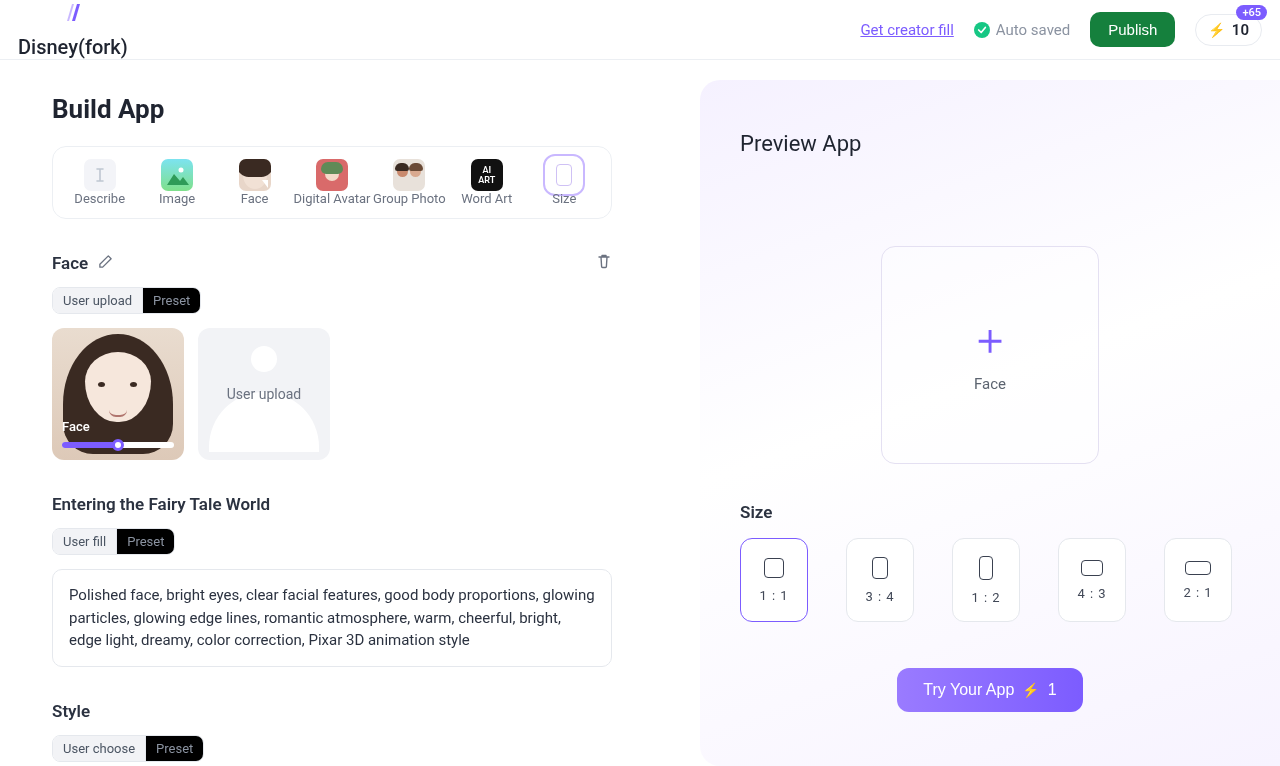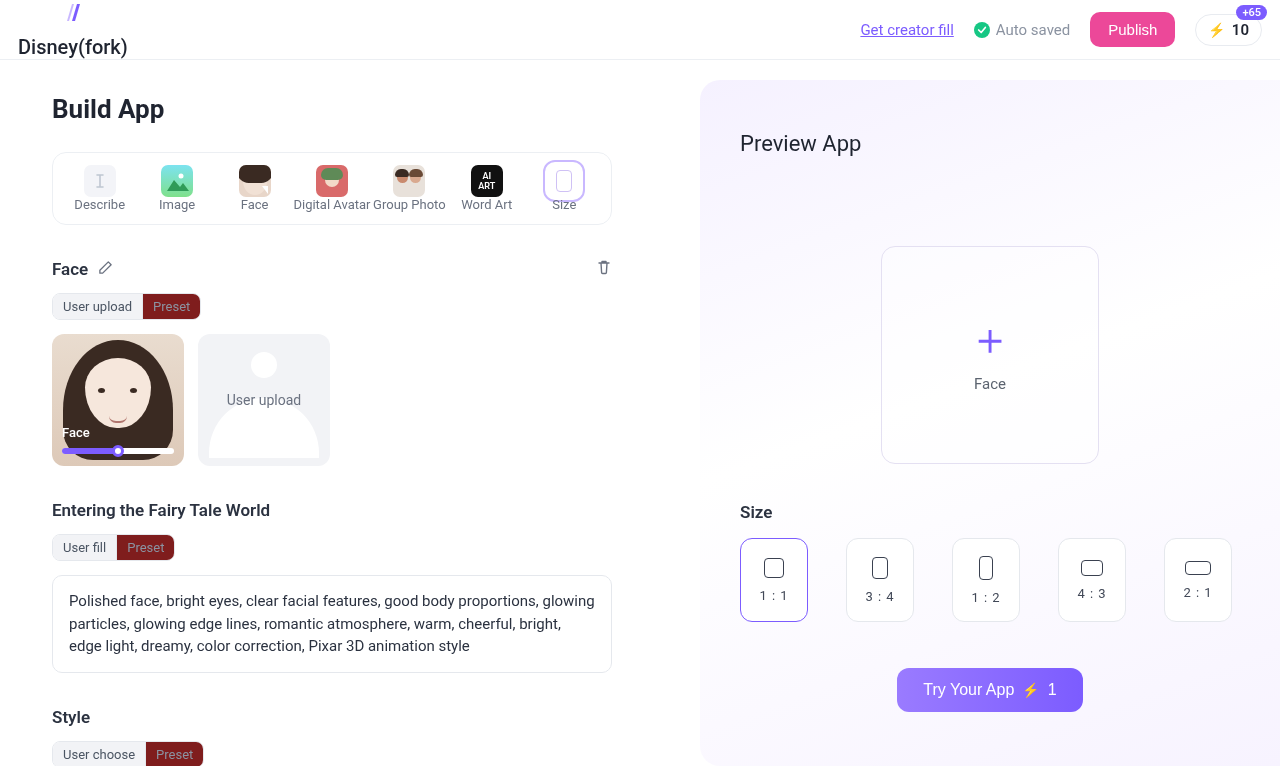--- a/index.html
+++ b/index.html
@@ -8,48 +8,48 @@
 
 .header { height: 60px; border-bottom: 1px solid #eceff3; display: flex; align-items: center; padding: 0 18px; justify-content: space-between; }
 .header-left { display: flex; align-items: center; gap: 10px; flex-direction: column; }
 .logo { width: 24px; height: 24px; }
 .app-title { font-size: 20px; font-weight: 500; color: #1f2430; }
 .header-right { display: flex; align-items: center; gap: 20px; }
 .creator-link { color: #7c5cff; font-size: 15px; text-decoration: underline; cursor: pointer; }
 .save-status { display: flex; align-items: center; gap: 6px; color: #8b93a1; font-size: 15px; }
 .save-check { width: 16px; height: 16px; border-radius: 50%; background: #16c784; display: flex; align-items: center; justify-content: center; }
 .save-check svg { width: 10px; height: 10px; }
-.publish-btn { background: #ec4899; color: #fff; border: none; border-radius: 10px; padding: 9px 18px; font-size: 15px; font-weight: 500; cursor: pointer; }
+.publish-btn { background: #15803d; color: #fff; border: none; border-radius: 10px; padding: 9px 18px; font-size: 15px; font-weight: 500; cursor: pointer; }
 .credit-pill { position: relative; display: flex; align-items: center; gap: 6px; background: #fff; border: 1px solid #e8ebf0; border-radius: 999px; padding: 6px 12px; font-size: 15px; font-weight: 600; }
 .credit-pill .bolt { color: #7c5cff; font-size: 14px; }
 .credit-badge { position: absolute; top: -10px; right: -6px; background: #7c5cff; color: #fff; font-size: 11px; border-radius: 999px; padding: 1px 6px; font-weight: 500; }
 
 
 .main { display: flex; height: calc(100% - 60px); }
 .left-col { width: 660px; padding: 34px 48px 0 52px; overflow-y: auto; position: relative; }
 .left-col::-webkit-scrollbar { width: 6px; }
 .left-col::-webkit-scrollbar-thumb { background: #d9dde4; border-radius: 3px; }
 .left-col::-webkit-scrollbar-track { background: transparent; }
 .right-col { flex: 1; padding: 20px 0 0 40px; }
 
 
-.build-title { font-size: 26px; font-weight: 700; margin-bottom: 28px; }
+.build-title { font-size: 26px; font-weight: 700; margin-bottom: 22px; }
 .type-row { display: flex; gap: 0; border: 1px solid #eceff3; border-radius: 14px; padding: 12px 8px; }
 .type-item { display: flex; flex-direction: column; align-items: center; width: 90px; cursor: pointer; }
 .type-icon { width: 32px; height: 32px; border-radius: 7px; display: flex; align-items: center; justify-content: center; font-size: 12px; font-weight: 600; color: #fff; }
 .type-label { font-size: 13px; color: #6b7280; }
 .type-item.selected .type-icon { outline: 2px solid #c9b8ff; outline-offset: 3px; border-radius: 7px; }
 
 .section-head { display: flex; align-items: center; justify-content: space-between; margin-top: 34px; }
 .section-head .left { display: flex; align-items: center; gap: 10px; }
 .section-title { font-size: 17px; font-weight: 600; color: #2b3240; }
 .edit-icon, .trash-icon { color: #6b7280; cursor: pointer; }
 
 .pill-row { display: inline-flex; margin-top: 14px; border: 1px solid #e5e8ed; border-radius: 8px; overflow: hidden; }
-.pill { padding: 5px 10px; font-size: 13px; color: #8b93a1; cursor: pointer; background: #7f1d1d; }
+.pill { padding: 5px 10px; font-size: 13px; color: #8b93a1; cursor: pointer; background: #000000; }
 .pill.active { background: #f2f3f6; color: #4b5563; }
 .pill + .pill { border-left: 1px solid #e5e8ed; }
 
 .face-row { display: flex; gap: 14px; margin-top: 14px; }
 .face-card { width: 132px; height: 132px; border-radius: 12px; position: relative; overflow: hidden; cursor: pointer; }
 .face-card.example { background: linear-gradient(180deg,#e9dccf 0%,#ddc9b8 100%); }
 .face-card.example .hair { position:absolute; top:6px; left:50%; transform:translateX(-50%); width:110px; height:120px; background:#3a2a22; border-radius:55px 55px 30px 30px / 70px 70px 30px 30px; }
 .face-card.example .hair::before { content:""; position:absolute; top:18px; left:22px; width:66px; height:70px; background:#f6e7dc; border-radius:50% 50% 48% 48% / 42% 42% 58% 58%; }
 .face-card.example .eye { position:absolute; top:54px; width:7px; height:5px; background:#3a2a22; border-radius:50%; }
 .face-card.example .eye.l { left:46px; } .face-card.example .eye.r { left:78px; }

